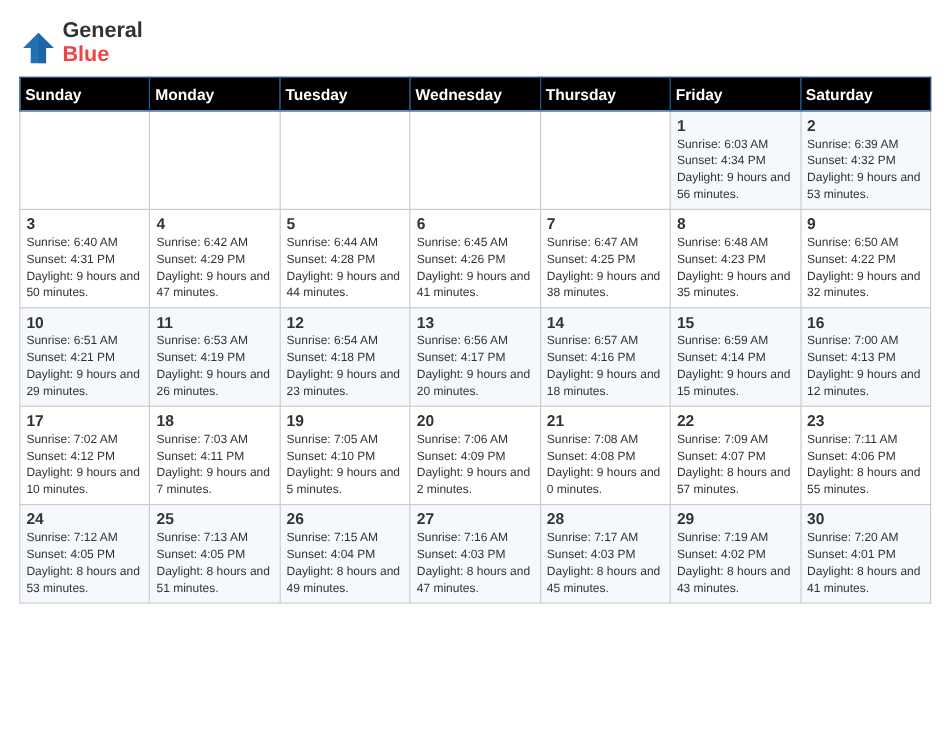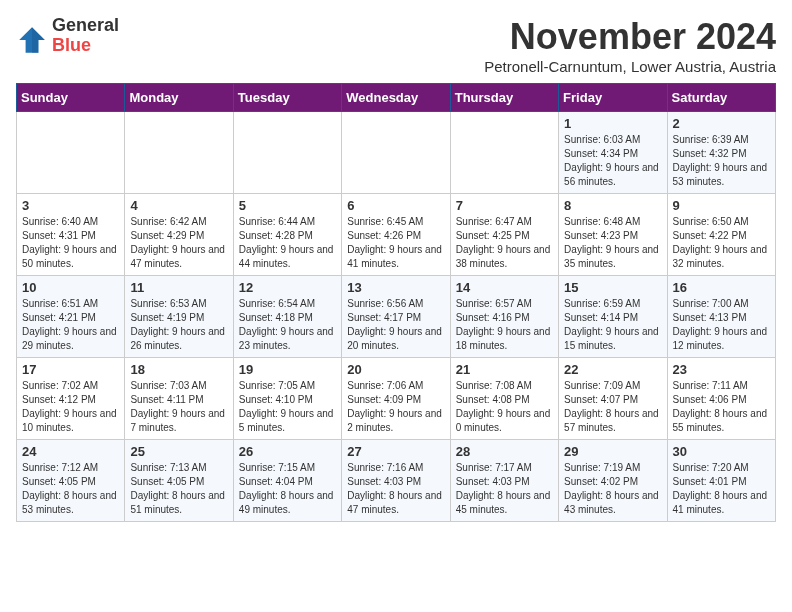--- a/index.html
+++ b/index.html
@@ -43,21 +43,21 @@
     .subtitle {
       font-size: 15px;
       color: #333;
     }
     table {
       width: 100%;
       border-collapse: collapse;
       table-layout: fixed;
     }
     thead tr th {
-      background-color: #701a75;
+      background-color: #000000;
       color: #fff;
       font-size: 13px;
       font-weight: bold;
       padding: 6px 4px;
       text-align: left;
       border: 1px solid #1a5a96;
     }
     tbody tr td {
       vertical-align: top;
       border: 1px solid #ccc;
@@ -92,24 +92,20 @@
   <div class="logo">
     <svg class="logo-icon" viewBox="0 0 40 40">
       <polygon points="20,4 36,20 28,20 28,36 12,36 12,20 4,20" fill="#2271b3"></polygon>
       <polygon points="20,4 36,20 28,20 28,36 20,36" fill="#1a5a96" opacity="0.5"></polygon>
     </svg>
     <div class="logo-text">
       <div><span class="general">General</span></div>
       <div><span class="blue">Blue</span></div>
     </div>
   </div>
-  <div class="title-block">
-    <div class="month-title">November 2024</div>
-    <div class="subtitle">Petronell-Carnuntum, Lower Austria, Austria</div>
-  </div>
 </div>
 
 <table>
   <thead>
     <tr id="weekday-header">
     <th>Sunday</th>
         <th>Monday</th>
         <th>Tuesday</th>
         <th>Wednesday</th>
         <th>Thursday</th>

